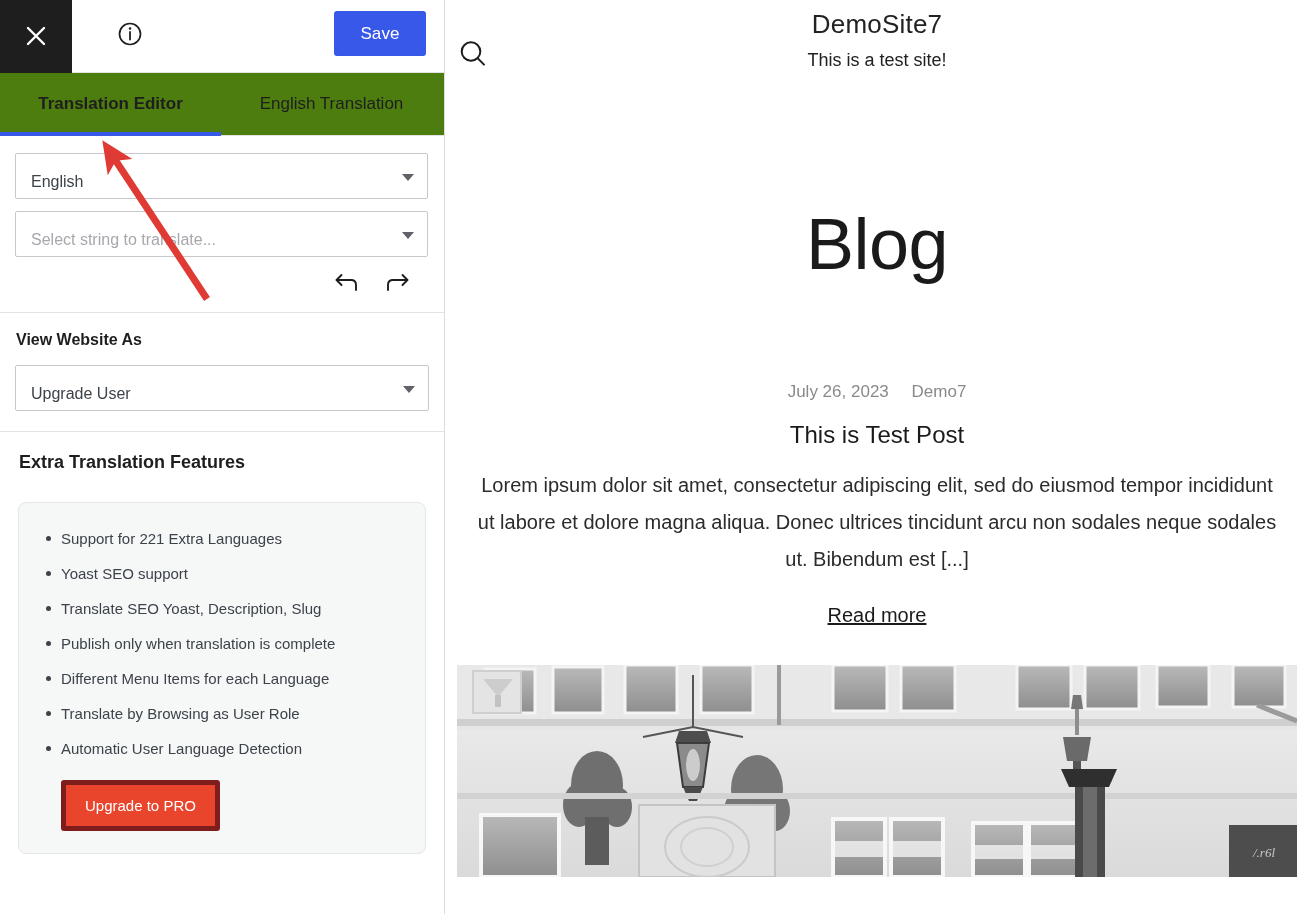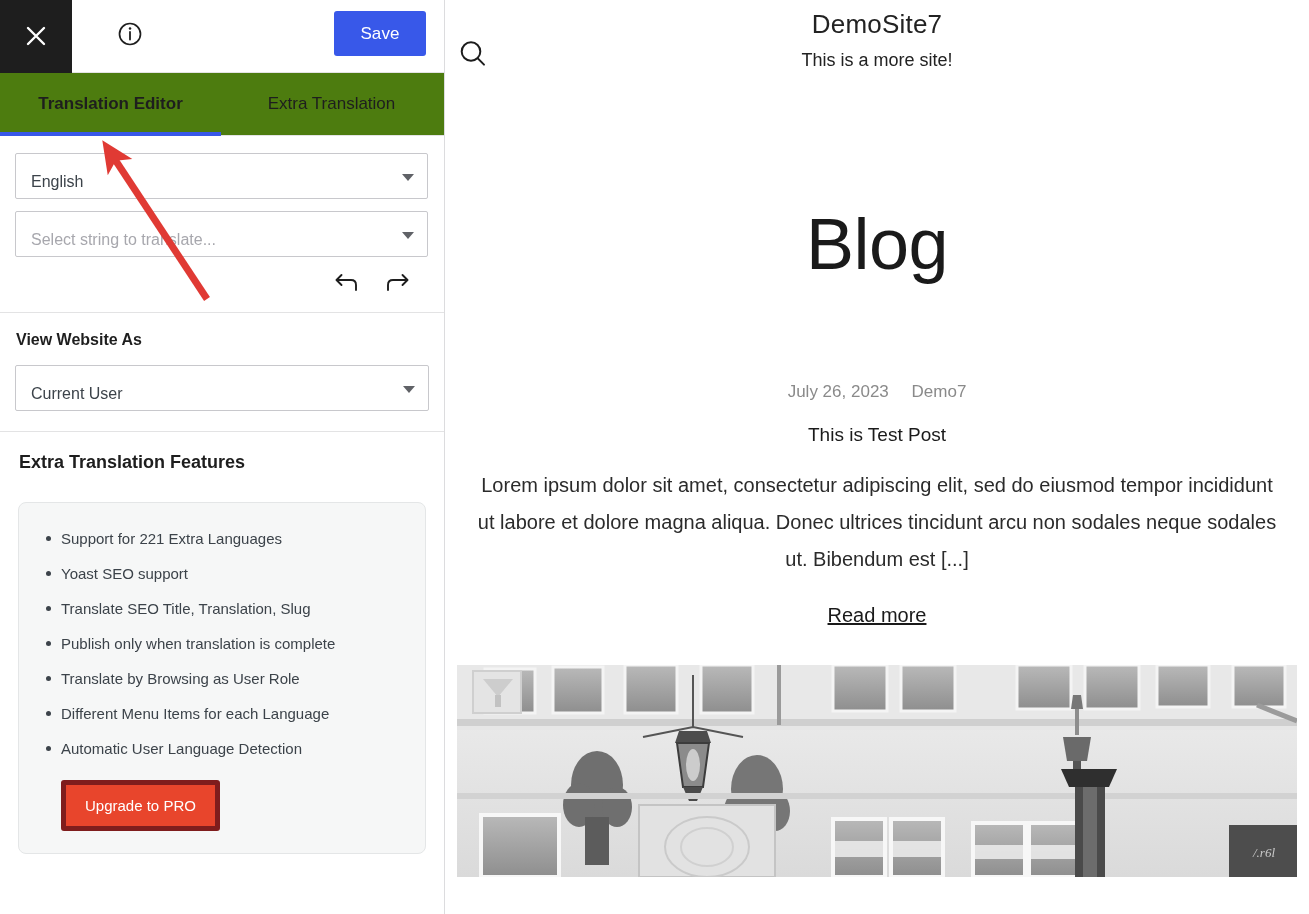--- a/index.html
+++ b/index.html
@@ -277,21 +277,21 @@
   }
 
   .post { text-align: center; margin-top: 96px; }
   .post-meta {
     font-size: 17px;
     color: #8a8a8a;
     line-height: 24px;
   }
   .post-meta .author { margin-left: 18px; }
   .post-title {
-    font-size: 19px;
+    font-size: 24px;
     font-weight: normal;
     color: #1a1a1a;
     margin-top: 15px;
     line-height: 32px;
   }
   .post-excerpt {
     font-size: 20px;
     color: #2b2b2b;
     line-height: 37px;
     margin: 16px auto 0 auto;
@@ -352,21 +352,21 @@
         </span>
       </div>
       <button class="save-btn">Save</button>
     </div>
 
     <div class="sb-tabs">
       <div class="sb-tab active">
         <span>Translation Editor</span>
       </div>
       <div class="sb-tab">
-        <span>Extra Translation</span>
+        <span>English Translation</span>
       </div>
     </div>
 
     <div class="sb-selects">
       <div class="sel">
         <span>English</span>
         <span class="caret"></span>
       </div>
       <div class="sel placeholder">
         <span>Select string to translate...</span>
@@ -388,35 +388,35 @@
               <path d="M23.2 9 L9 9 Q4 9 4 14 L4 19" stroke="#1e1e1e" stroke-width="1.9" fill="none" stroke-linecap="round" stroke-linejoin="round"></path>
             </svg>
           </span>
         </div>
       </div>
     </div>
 
     <div class="sb-section">
       <div class="sb-h">View Website As</div>
       <div class="sel">
-        <span>Current User</span>
+        <span>Upgrade User</span>
         <span class="caret"></span>
       </div>
     </div>
 
     <div class="sb-extra">
       <div class="sb-h2">Extra Translation Features</div>
       <div class="feat-card">
         <ul class="feat-list">
           <li>Support for 221 Extra Languages</li>
           <li>Yoast SEO support</li>
-          <li>Translate SEO Title, Translation, Slug</li>
+          <li>Translate SEO Yoast, Description, Slug</li>
           <li>Publish only when translation is complete</li>
+          <li>Different Menu Items for each Language</li>
           <li>Translate by Browsing as User Role</li>
-          <li>Different Menu Items for each Language</li>
           <li>Automatic User Language Detection</li>
         </ul>
         <button class="upgrade-btn">Upgrade to PRO</button>
       </div>
     </div>
 
     <svg class="annot-arrow" viewBox="0 0 445 914">
       <defs>
         <marker id="ahead" markerWidth="5" markerHeight="5" refX="2.6" refY="2.5" orient="auto" markerUnits="strokeWidth">
           <path d="M0,0.4 L4.6,2.5 L0,4.6 L1.1,2.5 Z" fill="#e03a34"></path>
@@ -432,21 +432,21 @@
       <div class="search-icon-wrap">
         <span>
           <svg width="32" height="32" viewBox="0 0 32 32">
             <circle cx="14" cy="13.5" r="9.3" stroke="#1c1c1c" stroke-width="2" fill="none"></circle>
             <path d="M20.8 20.4 L27 26.6" stroke="#1c1c1c" stroke-width="2" stroke-linecap="round"></path>
           </svg>
         </span>
       </div>
       <div class="site-titles">
         <div class="site-title">DemoSite7</div>
-        <div class="site-tagline">This is a more site!</div>
+        <div class="site-tagline">This is a test site!</div>
       </div>
       <div class="menu-icon-wrap">
         <span>
           <span class="menu-bar"></span>
           <span class="menu-bar"></span>
           <span class="menu-bar"></span>
         </span>
       </div>
     </div>
 

